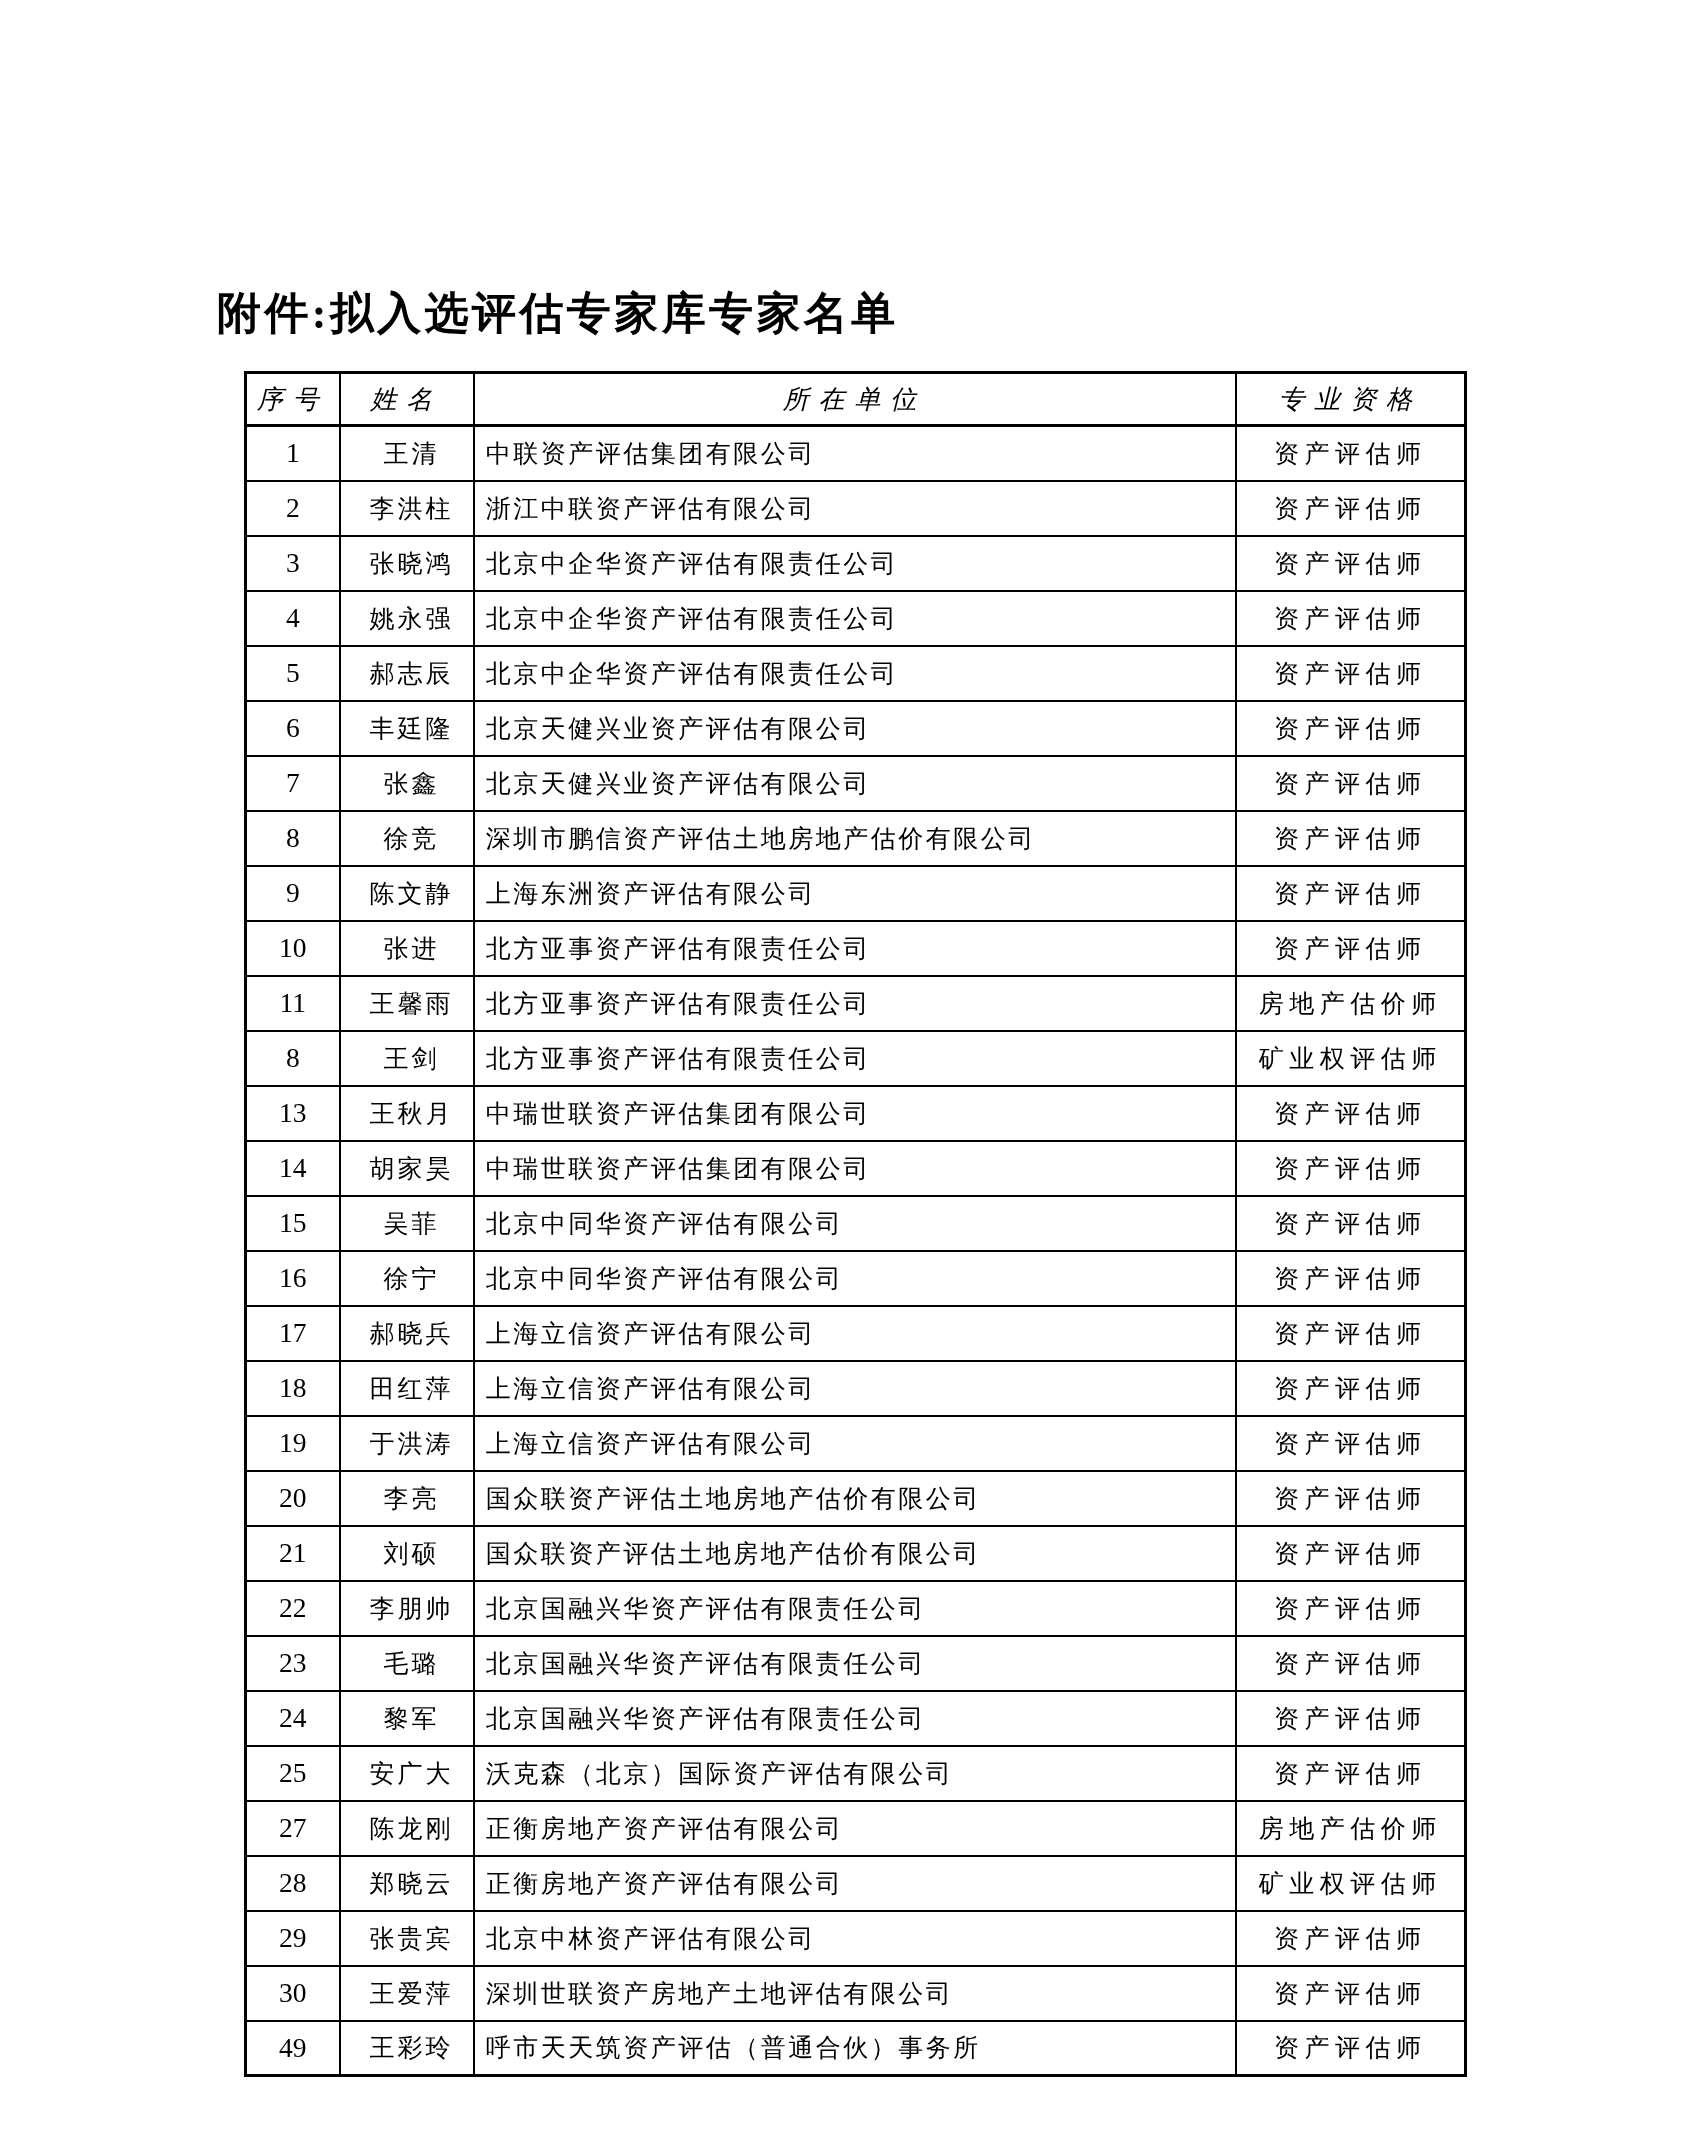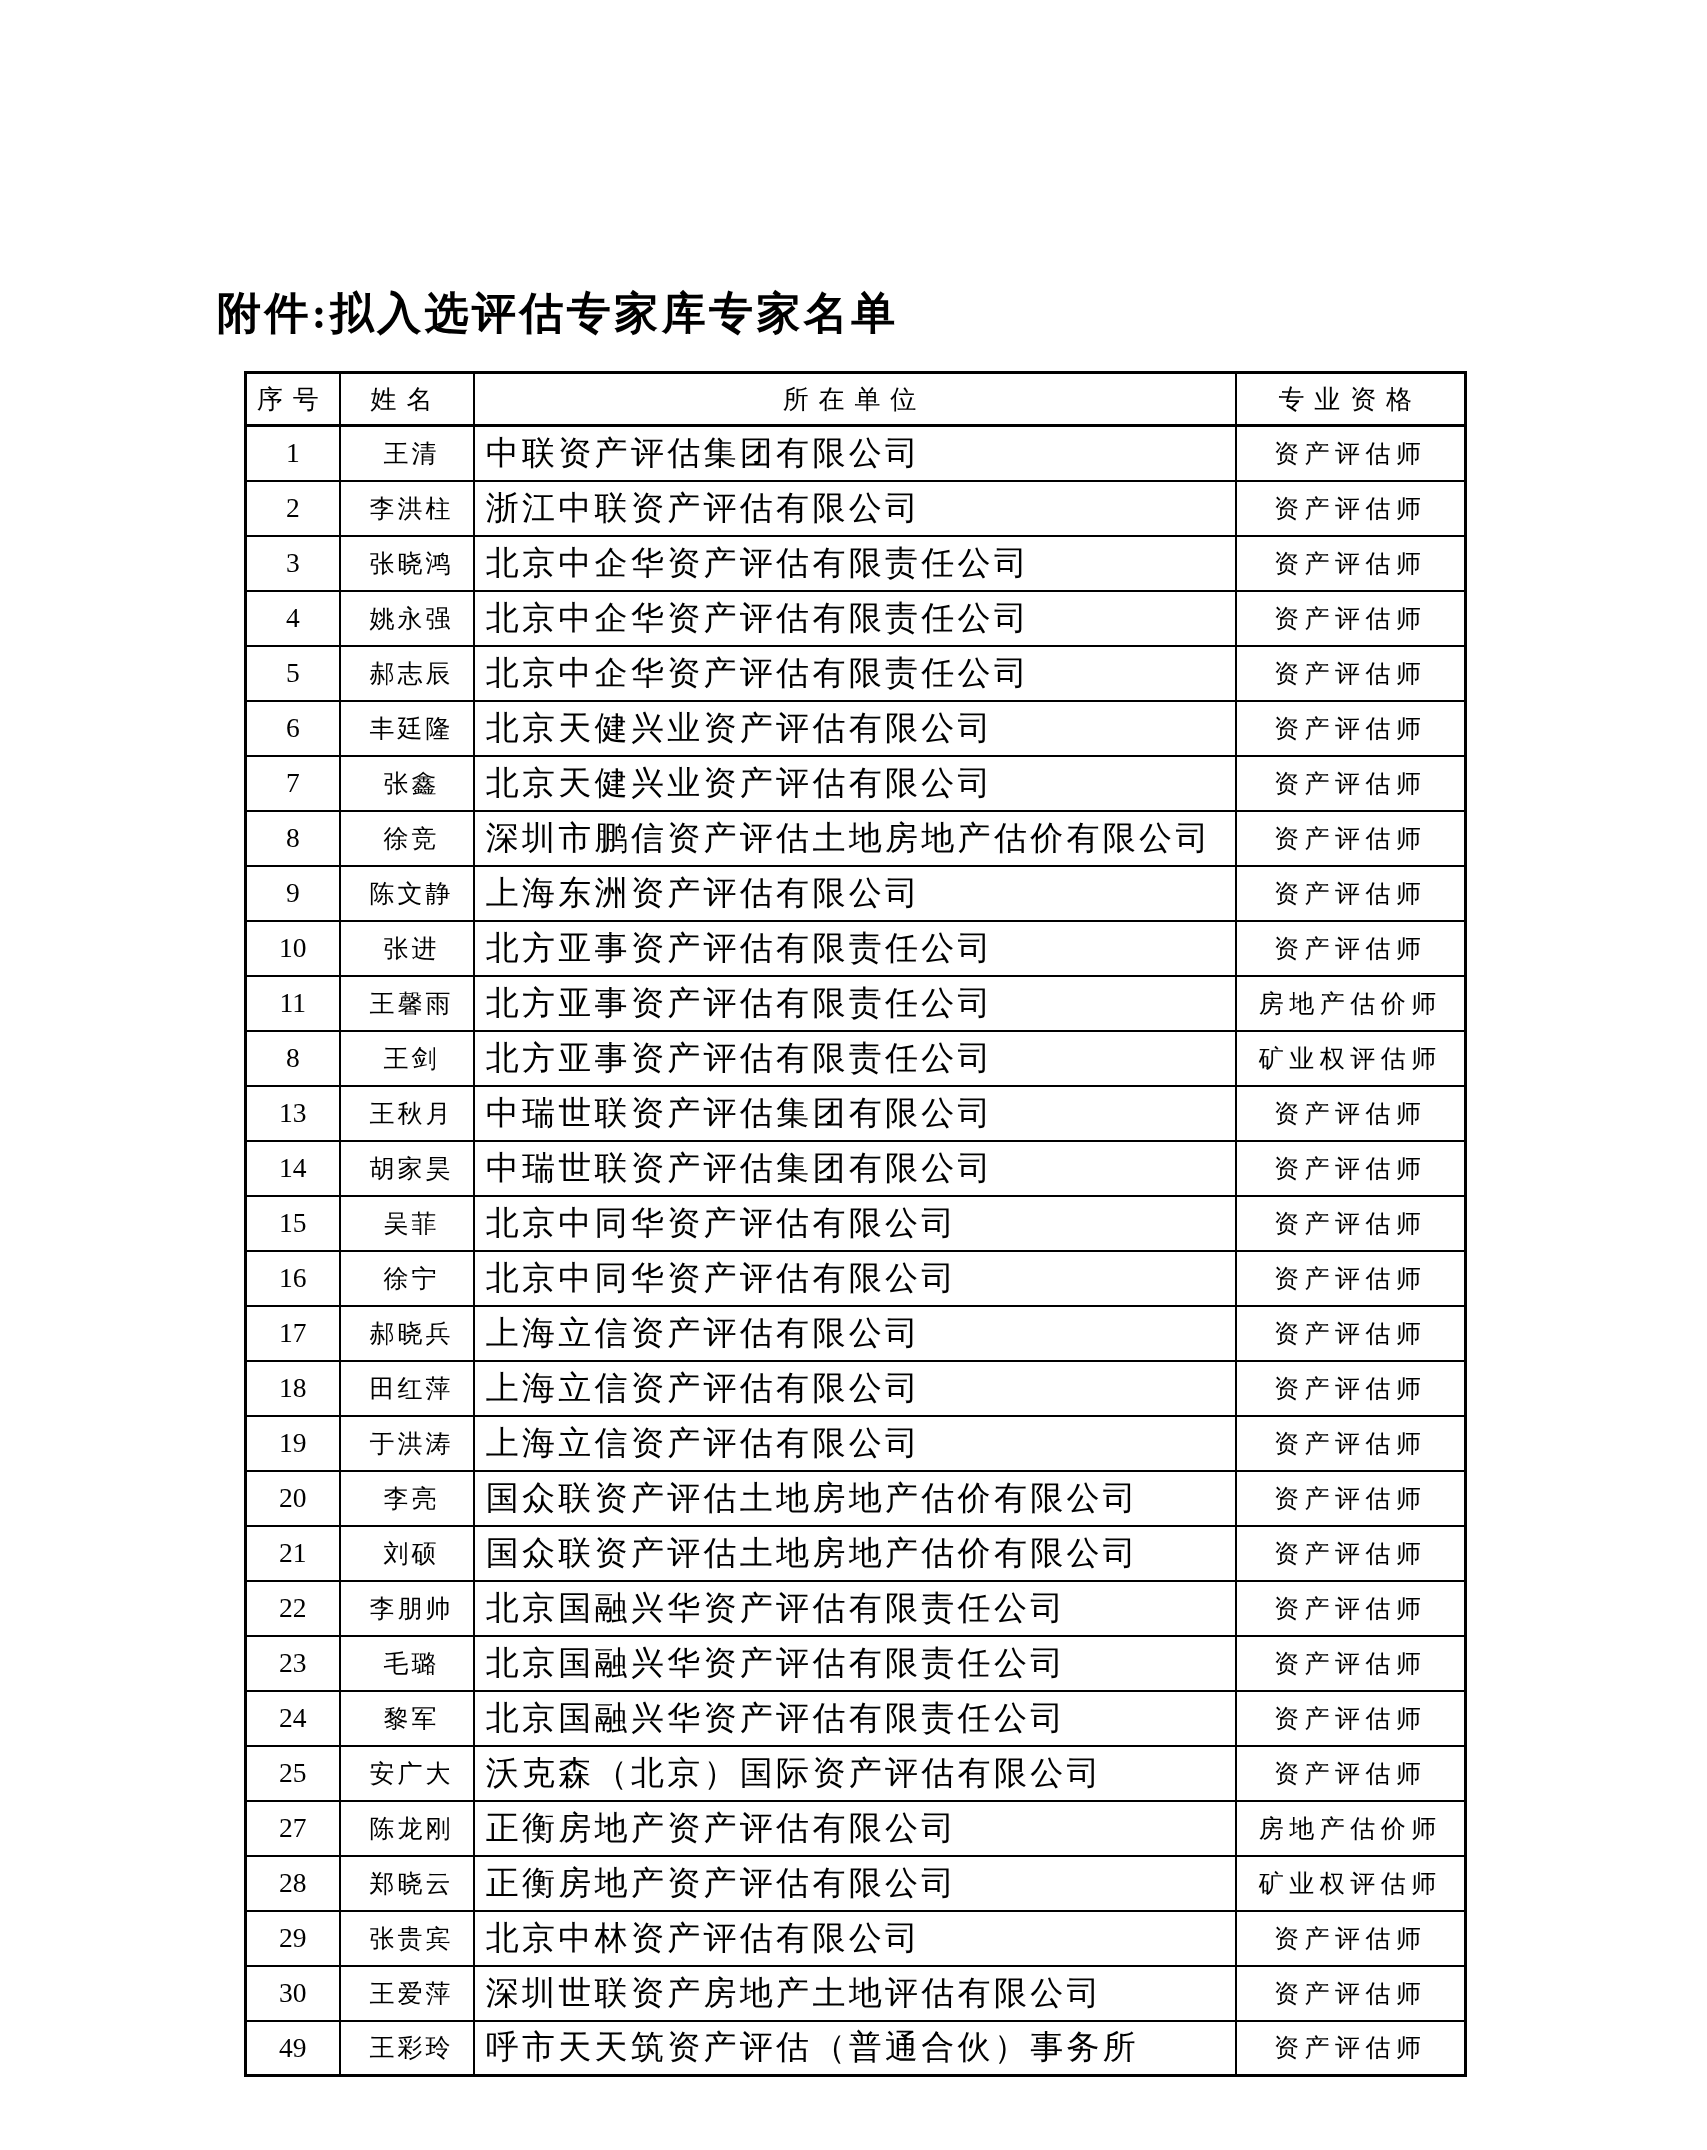--- a/index.html
+++ b/index.html
@@ -34,21 +34,21 @@
     table-layout: fixed;
     border: 3px solid #000;
   }
   .expert-table th,
   .expert-table td {
     border: 2.2px solid #000;
     vertical-align: middle;
     overflow: hidden;
     white-space: nowrap;
   }
-  .expert-table thead tr { height: 53px; }
+  .expert-table thead tr { height: 53px; font-style: italic; }
   .expert-table tbody tr { height: 55px; }
   .expert-table thead th {
     font-weight: normal;
     font-size: 26px;
     letter-spacing: 0.38em;
     text-align: center;
     border-bottom-width: 3.9px;
   }
   td.c-no {
     text-align: center;
@@ -57,21 +57,21 @@
   }
   td.c-name {
     text-align: center;
     padding-left: 11.2px;
     font-size: 25px;
     letter-spacing: 0.12em;
   }
   td.c-org {
     text-align: left;
     padding-left: 11.2px;
-    font-size: 33px;
+    font-size: 25px;
     letter-spacing: 0.10em;
   }
   td.c-qual {
     text-align: center;
     font-size: 25px;
     letter-spacing: 0.22em;
   }
 </style>
 </head>
 <body>

